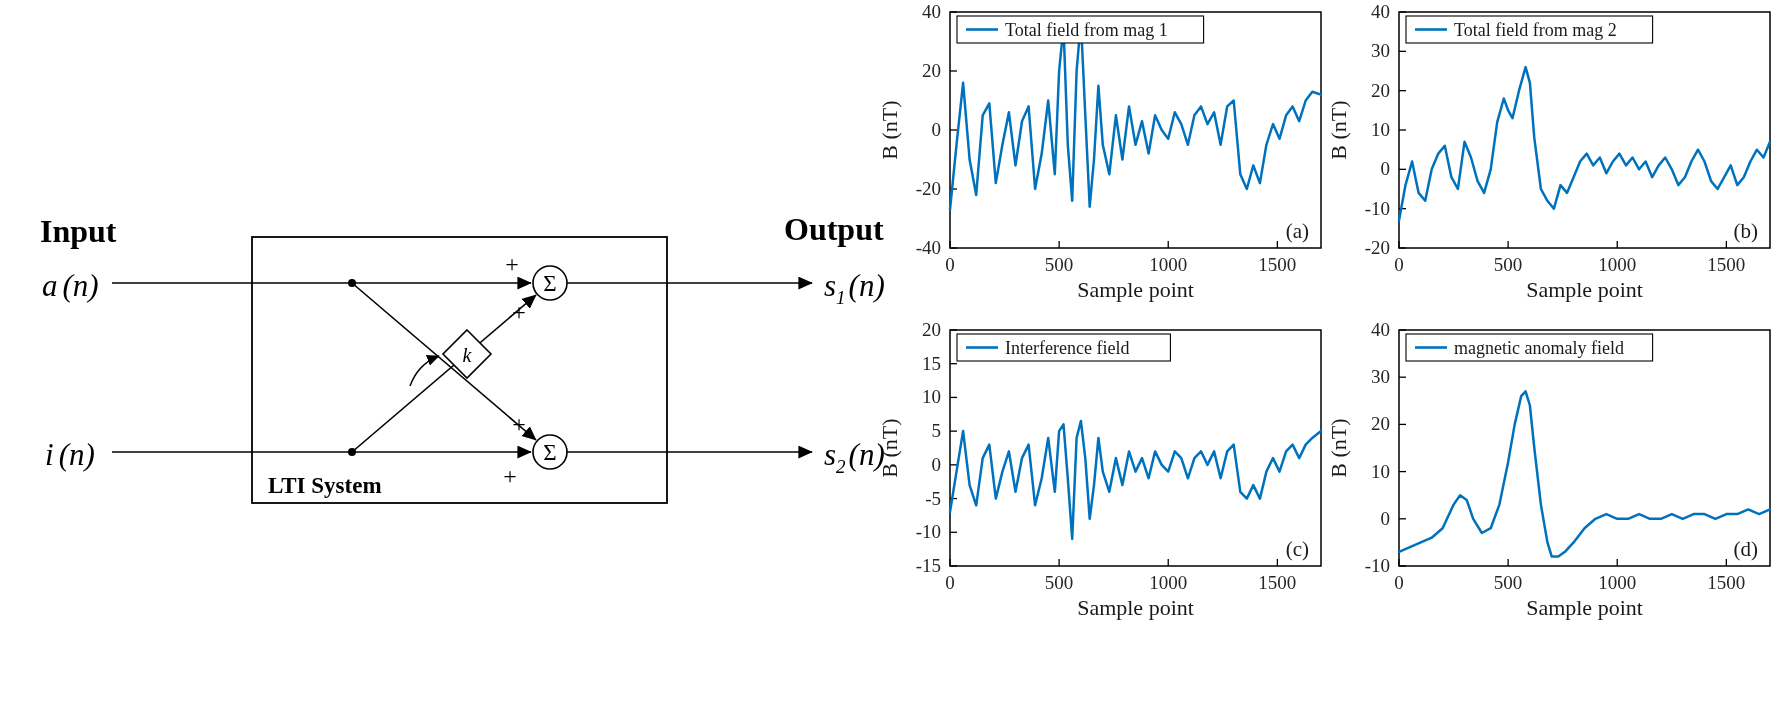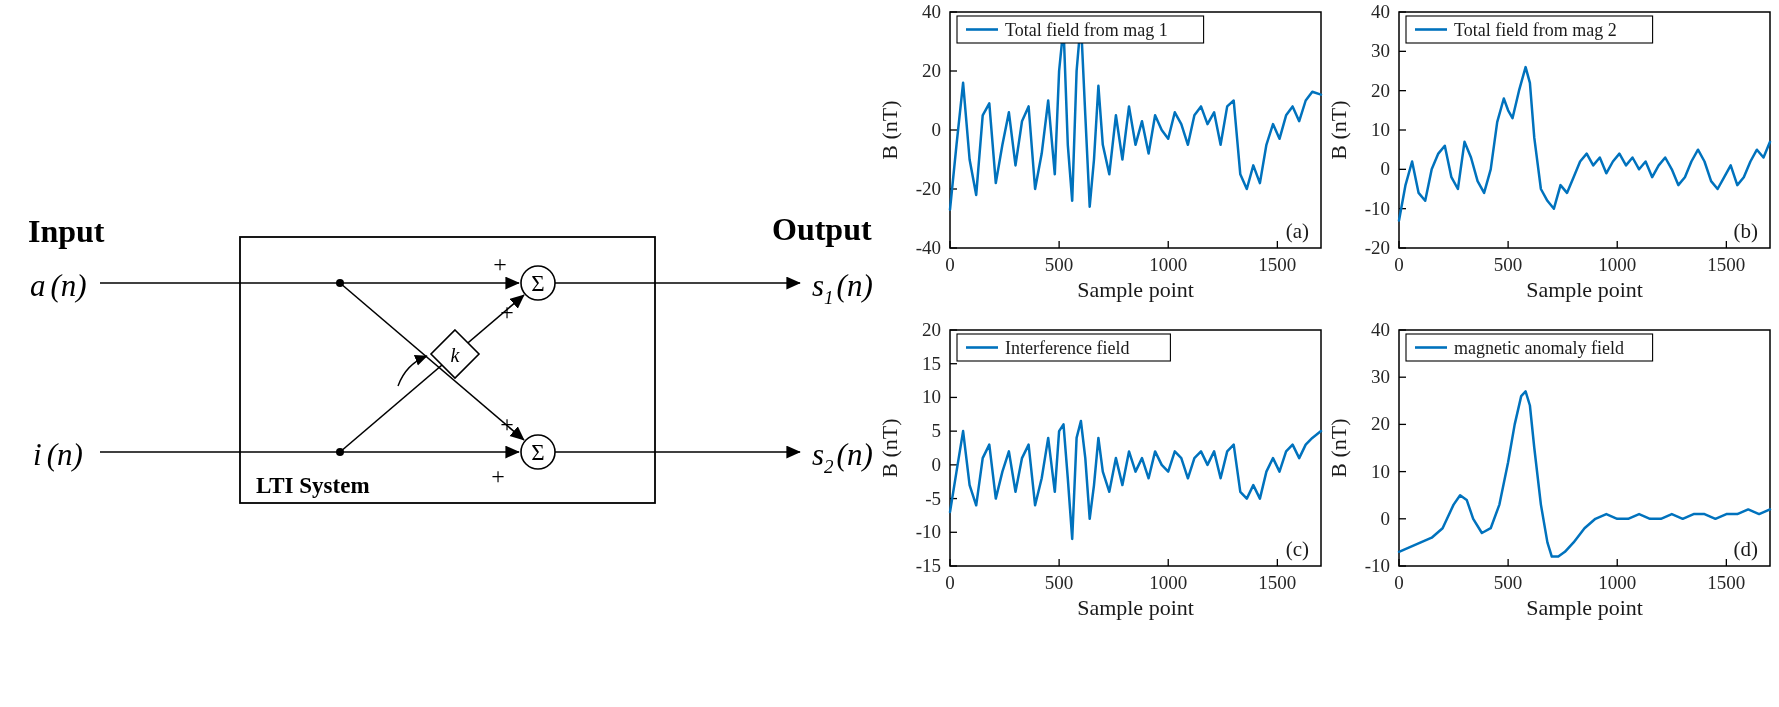--- a/index.html
+++ b/index.html
@@ -1,18 +1,18 @@
 <!DOCTYPE html>
 <html><head>
 <meta charset="utf-8">
 <style>
   html,body{margin:0;padding:0;background:#fff}
   .stage{position:relative;width:1779px;height:707px;background:#ffffff;
          font-family:"Liberation Serif","DejaVu Serif",serif;overflow:hidden}
-  .diagram-wrap{position:absolute;left:0;top:0;width:880px;height:707px}
+  .diagram-wrap{position:absolute;left:12px;top:0;width:880px;height:707px}
   .charts{position:absolute;left:880px;top:0;width:899px;height:707px;
           display:grid;grid-template-columns:449px 449px;grid-template-rows:318px 318px}
   .panel{width:449px;height:310px}
   svg text{fill:#000;font-family:"Liberation Serif","DejaVu Serif",serif}
   
   .dl-bold{font-size:32px;font-weight:bold}
   .dl-math{font-size:31px;font-style:italic}
   .dl-box-label{font-size:23px;font-weight:bold}
   .plus{font-size:24px}
   .sigma{font-size:23px}

